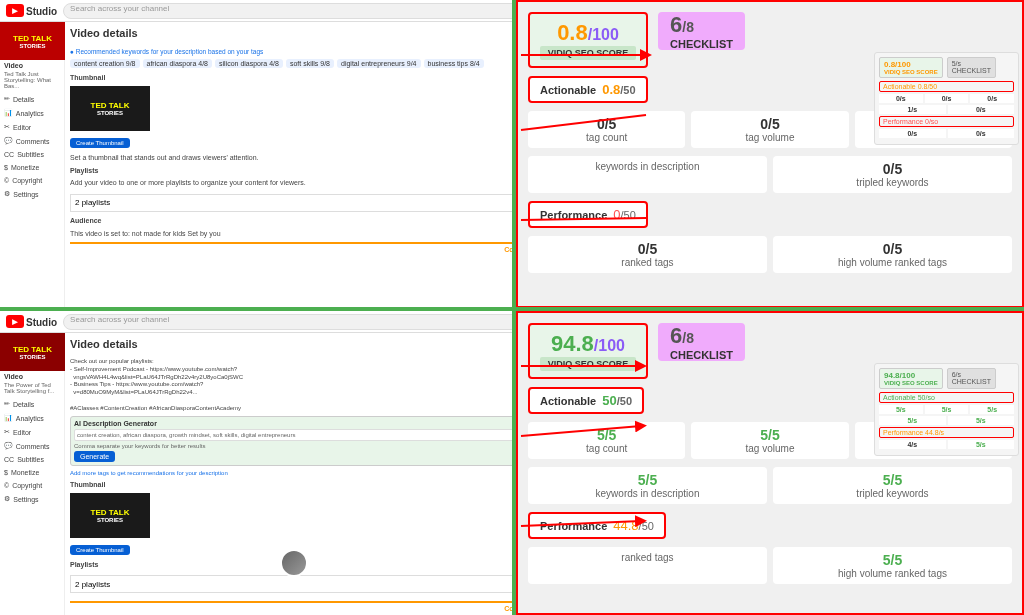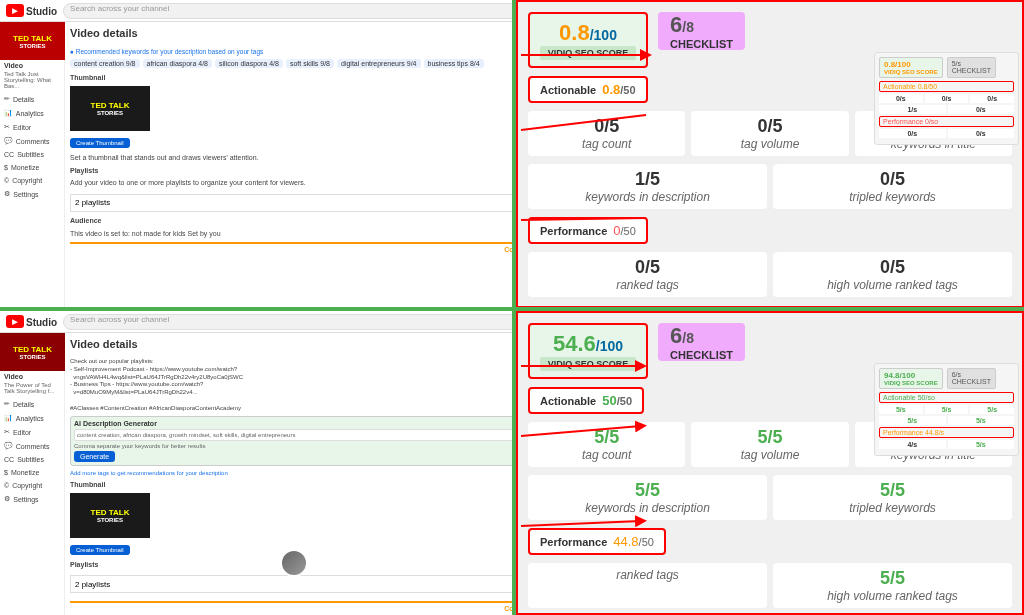--- a/index.html
+++ b/index.html
@@ -120,21 +120,21 @@
       padding: 6px 10px;
       text-align: center;
       min-width: 120px;
     }
     .vidiq-score-number {
       font-size: 22px;
       font-weight: bold;
     }
     .vidiq-score-number.low { color: #ff9800; }
     .vidiq-score-number.high { color: #4caf50; }
-    .vidiq-score-number .denom { font-size: 14px; color: #0369a1; }
+    .vidiq-score-number .denom { font-size: 16px; color: #8b5cf6; }
     .vidiq-score-label {
       font-size: 9px;
       font-weight: bold;
       color: #333;
       background: #c8e6c9;
       padding: 2px 4px;
       border-radius: 2px;
     }
 
     .checklist-box {
@@ -183,29 +183,28 @@
       grid-template-columns: 1fr 1fr 1fr;
       gap: 6px;
     }
     .metric-item {
       background: #fff;
       border-radius: 4px;
       padding: 5px 8px;
       text-align: center;
     }
     .metric-value {
-      font-size: 18px;
+      font-size: 14px;
       font-weight: bold;
     }
     .metric-value.zero { color: #333; }
     .metric-value.full { color: #4caf50; }
     .metric-label {
-      font-size: 12px;
+      font-size: 10px;
       color: #666;
-      font-style: italic;
     }
 
     .metrics-grid-2col {
       display: grid;
       grid-template-columns: 1fr 1fr;
       gap: 6px;
     }
 
     .performance-box {
       border: 2px solid red;
@@ -667,21 +666,20 @@
         <div class="metric-label">tag volume</div>
       </div>
       <div class="metric-item">
         <div class="metric-value zero">0/5</div>
         <div class="metric-label">keywords in title</div>
       </div>
     </div>
 
     <div class="metrics-grid-2col">
       <div class="metric-item">
-        <div class="metric-value zero">1/5</div>
         <div class="metric-label">keywords in description</div>
       </div>
       <div class="metric-item">
         <div class="metric-value zero">0/5</div>
         <div class="metric-label">tripled keywords</div>
       </div>
     </div>
 
     <div class="performance-box">
       <span class="performance-label">Performance</span>
@@ -852,21 +850,21 @@
         </div>
       </div>
     </div>
 
   </div>
 
   <div class="q4 seo-panel">
     <div class="seo-header-row">
       <div class="vidiq-score-box">
         <div class="vidiq-score-number high">
-          <span>54.6</span><span class="denom">/100</span>
+          <span>94.8</span><span class="denom">/100</span>
         </div>
         <div class="vidiq-score-label">VIDIQ SEO SCORE</div>
       </div>
       <div class="checklist-box">
         <div class="checklist-number">
           <span>6</span><span class="denom">/8</span>
         </div>
         <div class="checklist-label">CHECKLIST</div>
       </div>
     </div>

